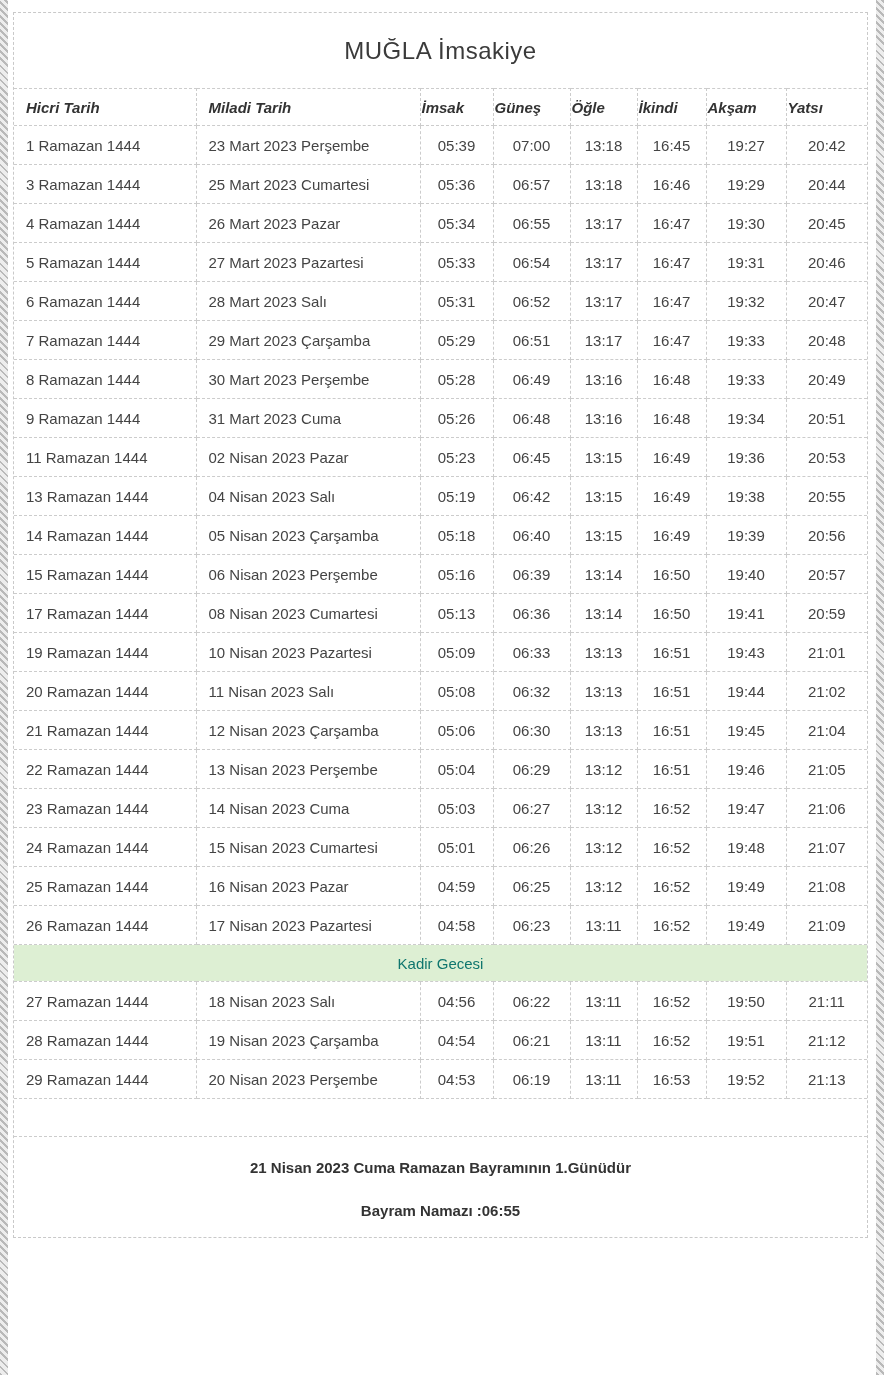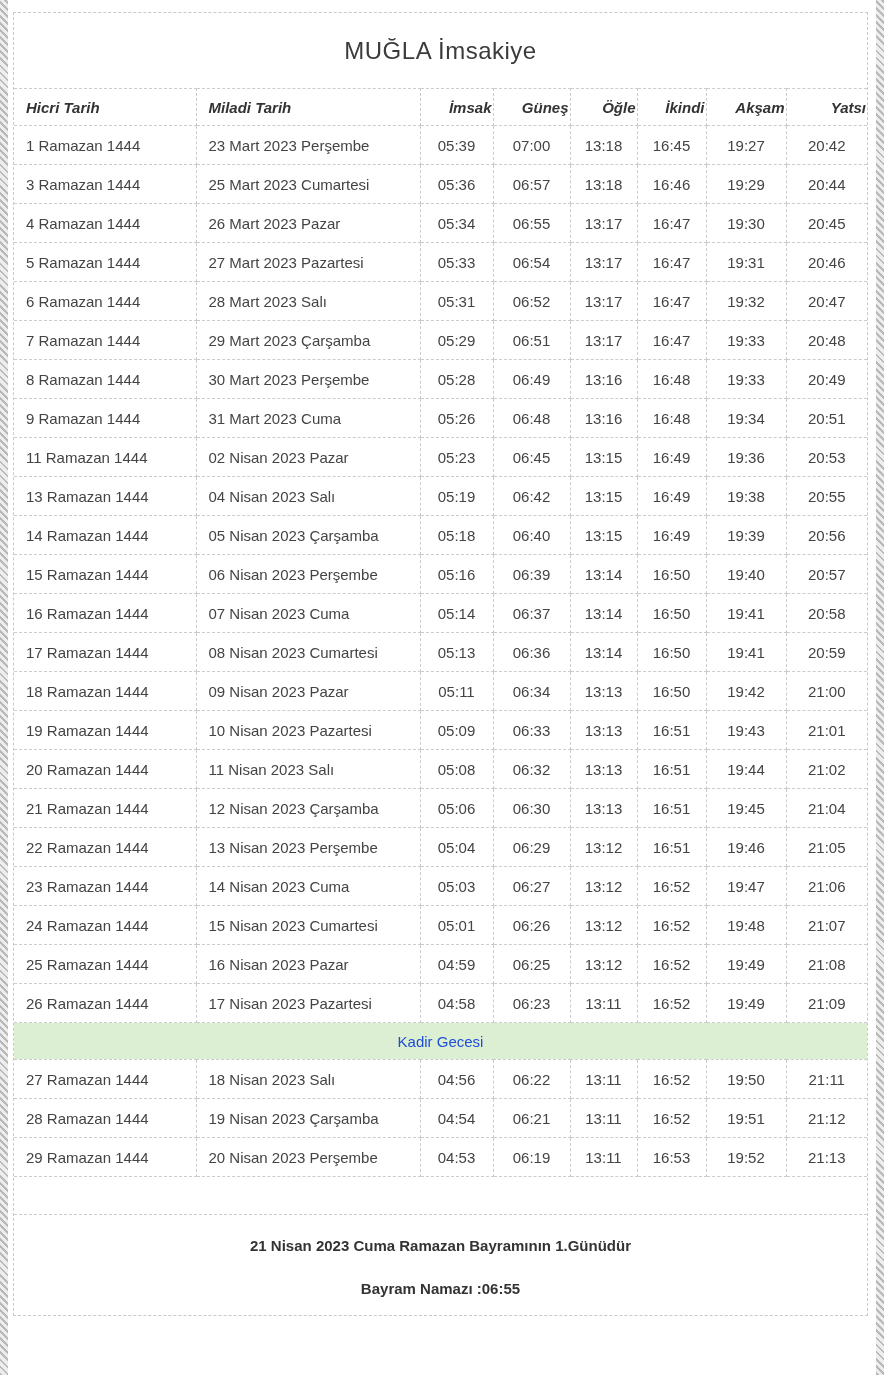--- a/index.html
+++ b/index.html
@@ -12,30 +12,30 @@
   .card{
     position:absolute;left:13px;top:12px;width:853px;
     background:#ffffff;border:1px dashed #c9c9c9;
   }
   .card-title{
     height:75px;display:flex;align-items:center;justify-content:center;
     font-size:24px;font-weight:400;color:#3b3b3b;letter-spacing:.5px;
   }
   table{width:100%;border-collapse:collapse;table-layout:fixed;font-size:15px;color:#444;}
   th,td{border:1px dashed #cccccc;overflow:hidden;white-space:nowrap;}
-  th{font-weight:bold;color:#333;height:34px;text-align:right;}
+  th{font-weight:bold;color:#333;height:34px;text-align:left;}
   td{height:36px;text-align:center;}
   th:first-child,td:first-child{border-left:none;}
   th:last-child,td:last-child{border-right:none;}
   thead th{border-top:1px dashed #cccccc;font-style:italic;}
   col.c-hicri{width:182px;} col.c-miladi{width:224px;}
   col.c-imsak{width:73px;} col.c-gunes{width:77px;} col.c-ogle{width:67px;}
   col.c-ikindi{width:69px;} col.c-aksam{width:80px;} col.c-yatsi{width:auto;}
   th.left,td.left{text-align:left;padding-left:12px;}
-  tr.kadir td{background:#ddefd3;color:#1d4ed8;font-weight:400;height:34px;}
+  tr.kadir td{background:#ddefd3;color:#0f766e;font-weight:400;height:34px;}
   .spacer{height:37px;}
   .footer-box{border-top:1px dashed #cccccc;text-align:center;font-weight:bold;font-size:15px;color:#333;}
   .footer-box p{margin:0;}
   .footer-box .l1{padding-top:22px;}
   .footer-box .l2{padding-top:26px;padding-bottom:18px;}
 </style>
 </head>
 <body>
 
 <div class="page-bg"></div>
@@ -181,50 +181,30 @@
           <td class="left">15 Ramazan 1444</td>
           <td class="left">06 Nisan 2023 Perşembe</td>
           <td>05:16</td>
           <td>06:39</td>
           <td>13:14</td>
           <td>16:50</td>
           <td>19:40</td>
           <td>20:57</td>
         </tr>
         <tr>
-          <td class="left">16 Ramazan 1444</td>
-          <td class="left">07 Nisan 2023 Cuma</td>
-          <td>05:14</td>
-          <td>06:37</td>
-          <td>13:14</td>
-          <td>16:50</td>
-          <td>19:41</td>
-          <td>20:58</td>
-        </tr>
-        <tr>
           <td class="left">17 Ramazan 1444</td>
           <td class="left">08 Nisan 2023 Cumartesi</td>
           <td>05:13</td>
           <td>06:36</td>
           <td>13:14</td>
           <td>16:50</td>
           <td>19:41</td>
           <td>20:59</td>
         </tr>
         <tr>
-          <td class="left">18 Ramazan 1444</td>
-          <td class="left">09 Nisan 2023 Pazar</td>
-          <td>05:11</td>
-          <td>06:34</td>
-          <td>13:13</td>
-          <td>16:50</td>
-          <td>19:42</td>
-          <td>21:00</td>
-        </tr>
-        <tr>
           <td class="left">19 Ramazan 1444</td>
           <td class="left">10 Nisan 2023 Pazartesi</td>
           <td>05:09</td>
           <td>06:33</td>
           <td>13:13</td>
           <td>16:51</td>
           <td>19:43</td>
           <td>21:01</td>
         </tr>
         <tr>

